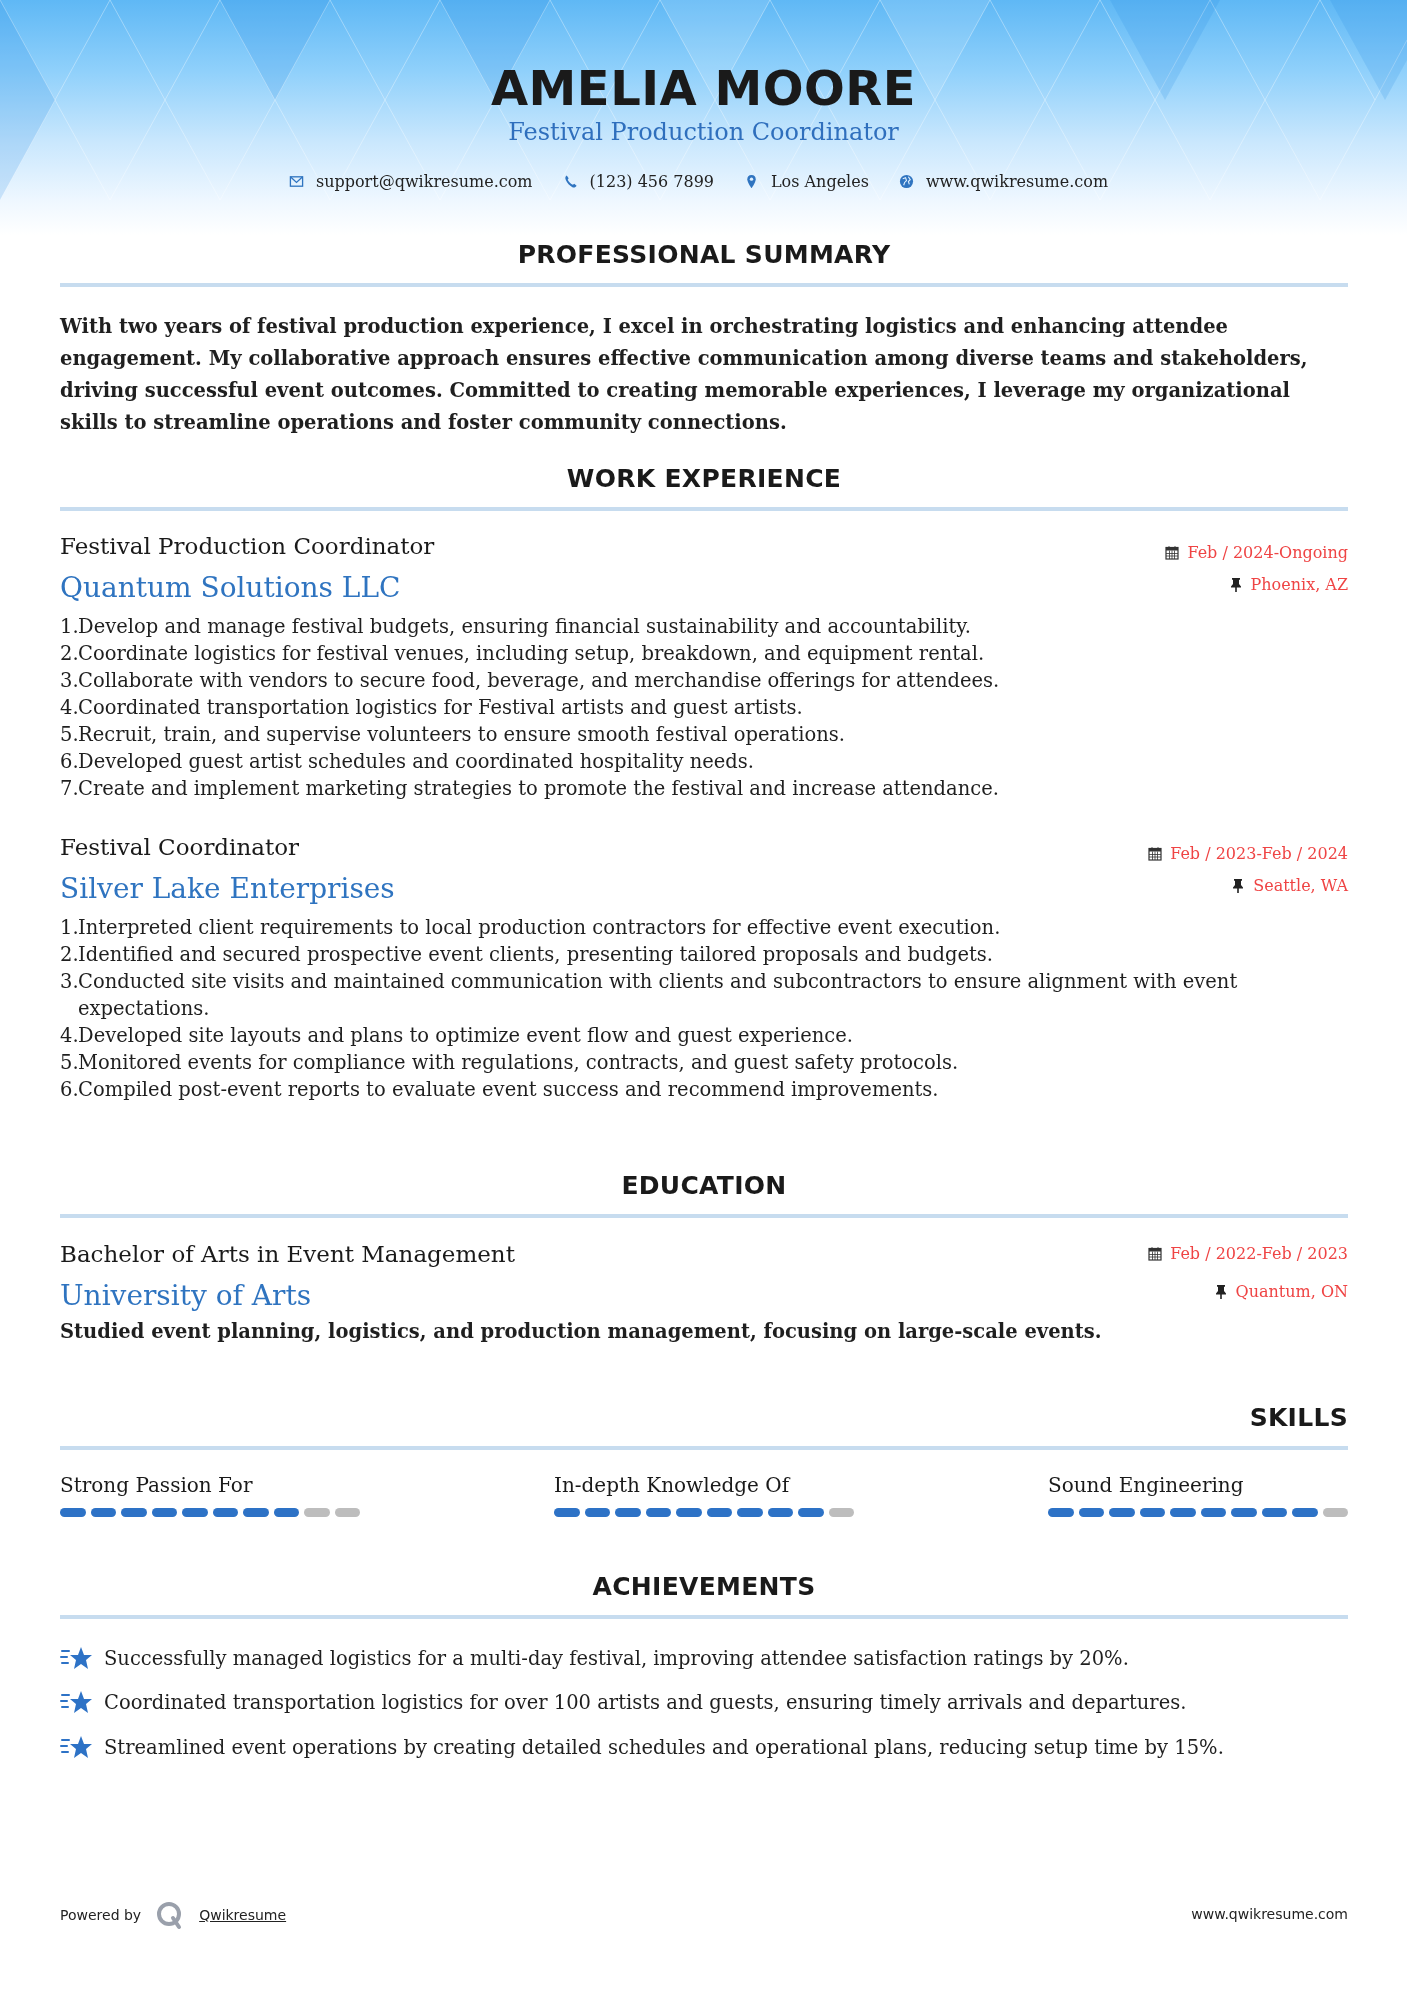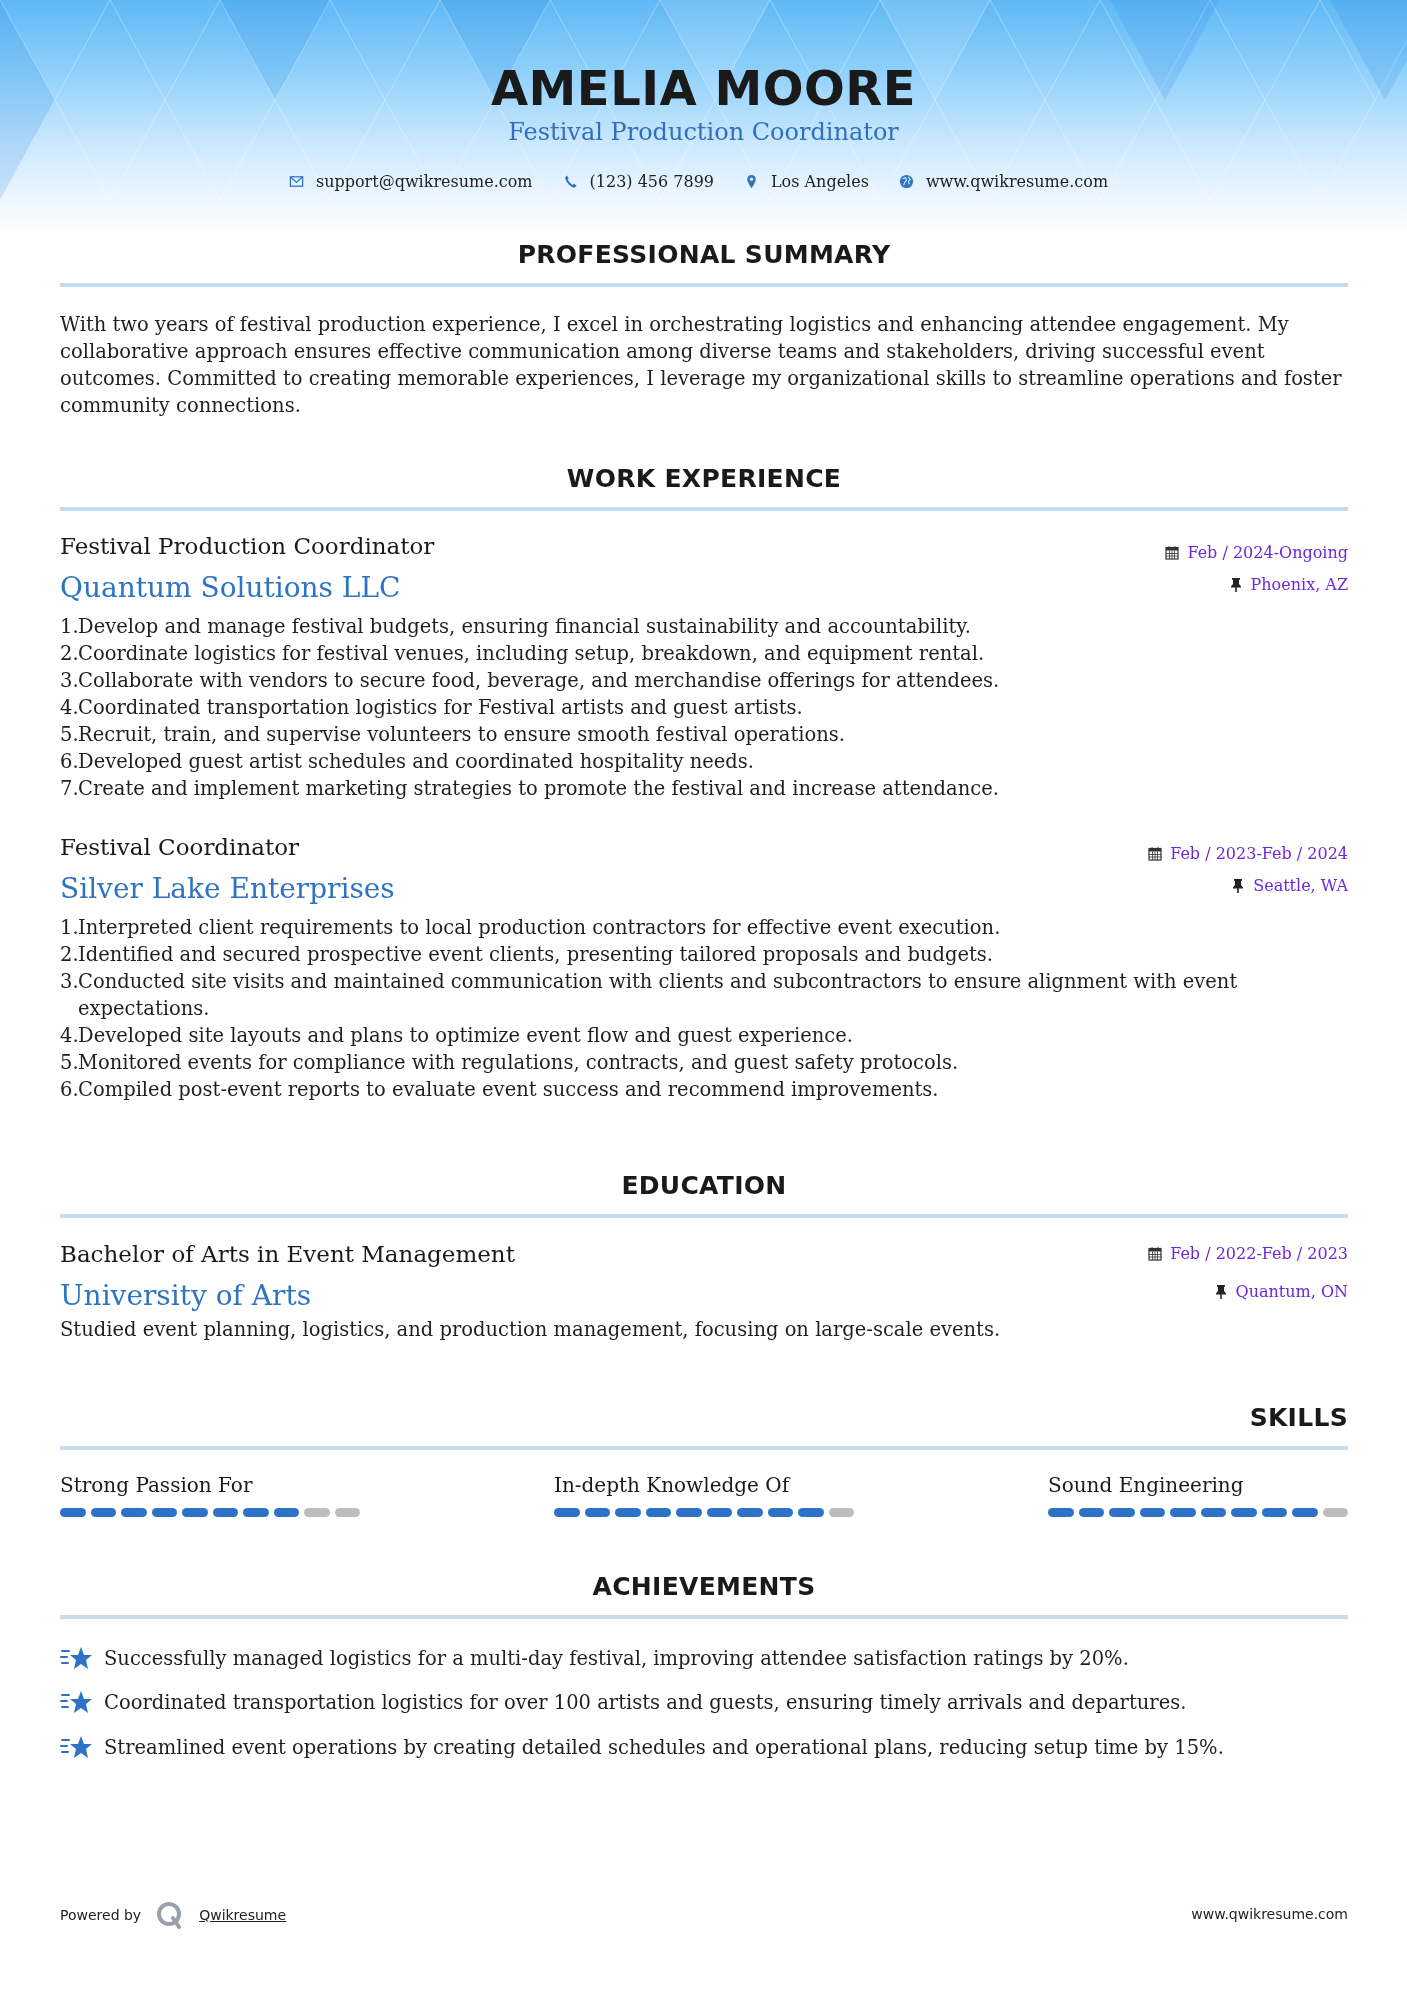--- a/index.html
+++ b/index.html
@@ -32,26 +32,26 @@
   .section-title {
     position: absolute; left: 60px; width: 1288px; text-align: center;
     font-family: "DejaVu Sans", "Liberation Sans", sans-serif; font-weight: bold;
     font-size: 25px; color: #1a1a1a; letter-spacing: 0.3px;
   }
   .rule {
     position: absolute; left: 60px; width: 1288px; height: 4px; background: #c7dcef;
   }
 
   .para {
-    position: absolute; left: 60px; width: 1288px; font-size: 19.5px; line-height: 27px; color: #1f1f1f;
+    position: absolute; left: 60px; width: 1288px; font-size: 19.5px; line-height: 32px; color: #1f1f1f; font-weight: bold;
   }
 
   .job-title { position: absolute; left: 60px; font-size: 23px; color: #1a1a1a; }
   .company { position: absolute; left: 60px; font-size: 28px; color: #2f74c0; }
-  .meta { position: absolute; right: 59px; font-size: 16px; color: #6d28d9; display: flex; align-items: center; gap: 8px; }
+  .meta { position: absolute; right: 59px; font-size: 16px; color: #ef4444; display: flex; align-items: center; gap: 8px; }
   .meta svg { width: 14px; height: 15px; }
 
   .bullets { position: absolute; left: 60px; width: 1288px; font-size: 19.5px; line-height: 27px; list-style: none; }
   .bullets li { display: flex; }
   .bullets li .num { width: 18px; flex: 0 0 18px; }
   .bullets li .txt { flex: 1; }
 
   .skills { position: absolute; left: 60px; top: 1473px; width: 1288px; display: flex; justify-content: space-between; }
   .skill { width: 300px; }
   .skill-name { font-size: 20px; color: #1a1a1a; height: 32px; }

